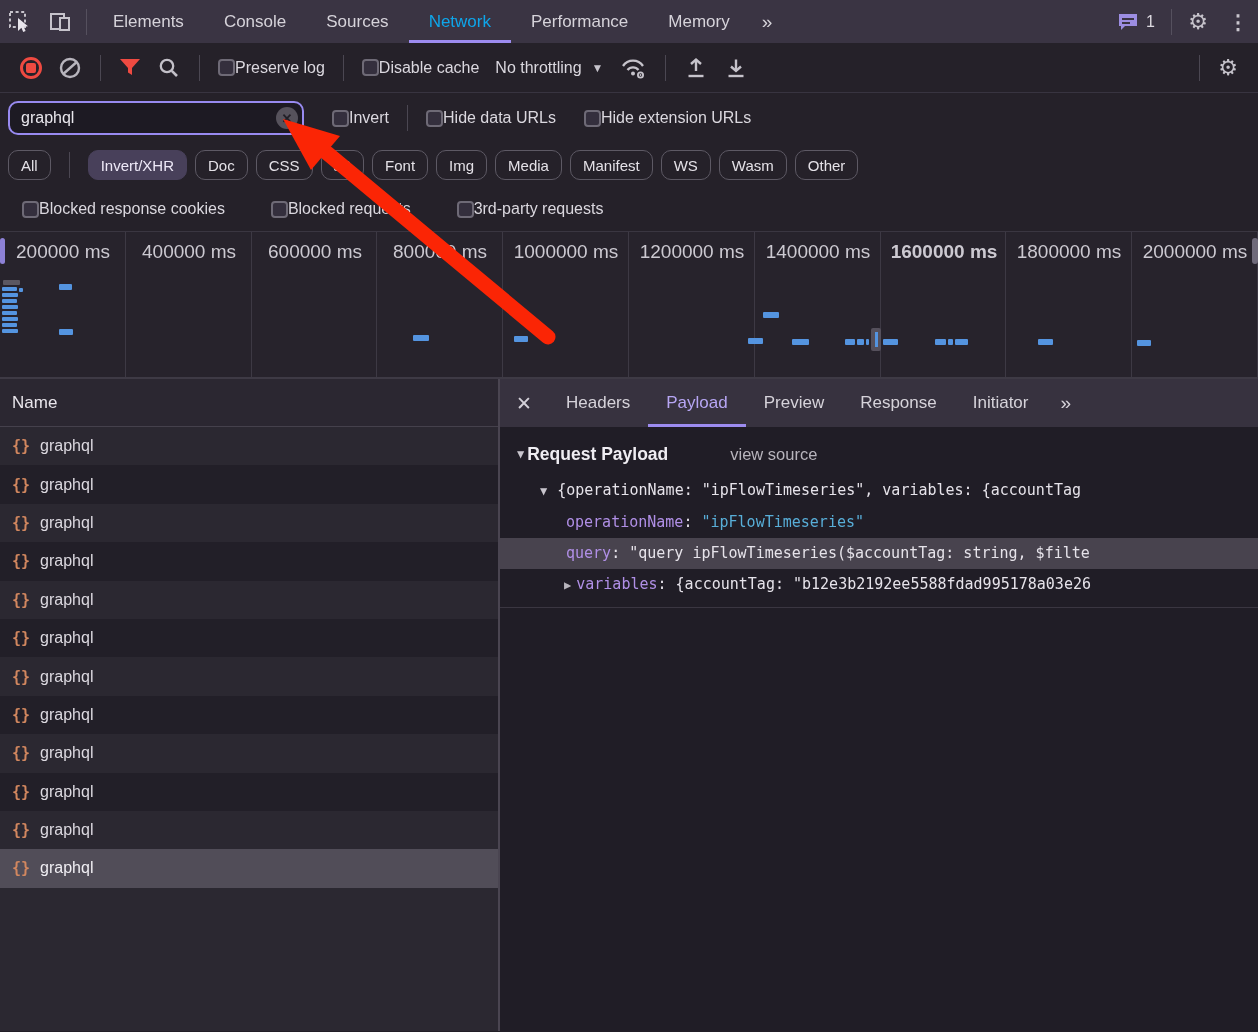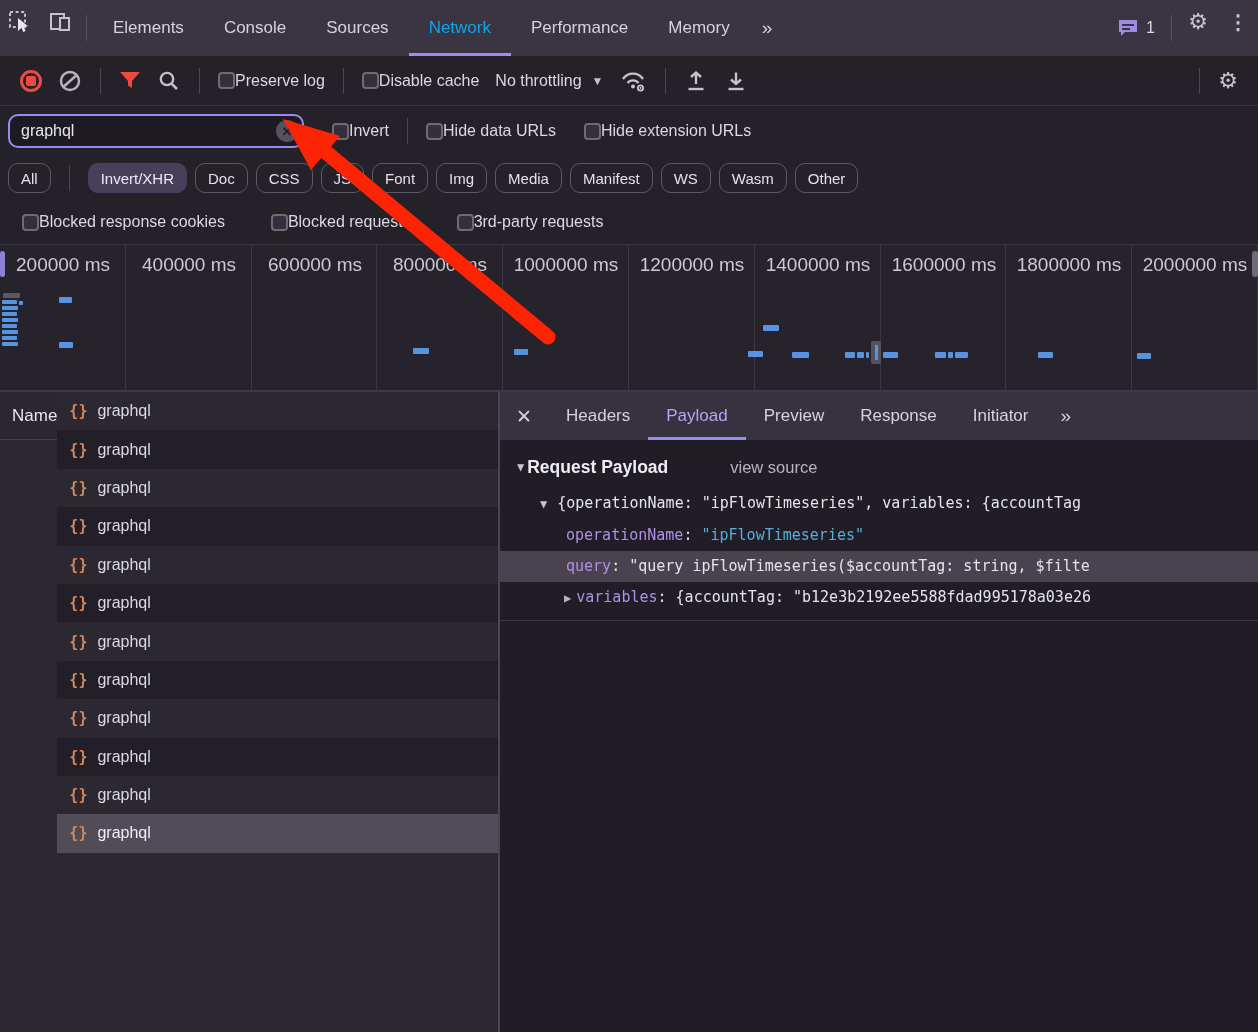--- a/index.html
+++ b/index.html
@@ -1,21 +1,21 @@
 <!DOCTYPE html>
 <html><head>
 <meta charset="utf-8">
 <style>
   html,body{margin:0;padding:0;background:#14121a;}
   *{box-sizing:border-box;}
   #app{position:relative;width:1258px;height:1032px;background:#211e26;overflow:hidden;
        font-family:"Liberation Sans",sans-serif;color:#d9d6dd;}
 
   
-  .tabbar{height:56px;background:#3a3443;display:flex;align-items:stretch;}
+  .tabbar{height:43px;background:#3a3443;display:flex;align-items:stretch;}
   .icon-btn{display:flex;align-items:center;justify-content:center;width:40px;height:44px;}
   .vsep-top{width:1px;height:26px;background:#55505e;align-self:center;margin:0 6px;}
   .tabs{display:flex;align-items:stretch;}
   .tab{display:flex;align-items:center;padding:0 20px;font-size:17px;color:#d6d3da;cursor:default;}
   .tab.selected{color:#0ea5e9;box-shadow:inset 0 -3px 0 #9d8cf0;}
   .tab-more{display:flex;align-items:center;padding:0 12px;font-size:19px;color:#d6d3da;}
   .tb-spacer{flex:1;}
   .badge-wrap{display:flex;align-items:center;gap:7px;padding:0 10px;}
   .badge-num{font-size:16px;color:#dcd9e0;}
   .dots{font-size:20px;color:#c9c6ce;font-weight:bold;letter-spacing:0;}
@@ -59,21 +59,21 @@
   .tl-div{position:absolute;top:0;bottom:0;width:1px;background:#3d3944;}
   .bar{position:absolute;background:#5494e0;border-radius:1px;}
   .bar.gray{background:#5b5761;}
   .tl-marker{position:absolute;background:#55505c;border-radius:2px;display:flex;align-items:center;justify-content:center;}
   .tl-marker i{display:block;width:3px;height:15px;background:#5494e0;}
   .tl-pill{position:absolute;background:#8d81d6;border-radius:4px;}
 
   
   .main{display:flex;height:652px;}
   .left{width:500px;flex:0 0 auto;background:#2b2831;border-right:2px solid #4a4551;
-        display:flex;}
+        display:flex;flex-direction:column;}
   .left-header{height:48px;display:flex;align-items:center;padding-left:12px;font-size:17px;
         color:#e8e5eb;background:#2b2731;border-bottom:1px solid #45414c;flex:0 0 auto;}
   .rows{flex:1;overflow:hidden;}
   .row{height:38.4px;display:flex;align-items:center;padding-left:12px;gap:10px;font-size:16px;color:#dcd9e0;}
   .row:nth-child(odd){background:#2b2831;}
   .row:nth-child(even){background:#221f28;}
   .row.selected{background:#514d58;color:#f0eef3;}
   .json-icon{font-family:"DejaVu Sans Mono",monospace;font-weight:bold;font-size:15px;color:#d2875f;letter-spacing:0;}
 
   .right{flex:1;display:flex;flex-direction:column;background:#201d26;overflow:hidden;}
@@ -278,21 +278,21 @@
       <div class="tl-label" style="left: 315px;">600000 ms</div>
       <div class="tl-div" style="left: 502px;"></div>
       <div class="tl-label" style="left: 440px;">800000 ms</div>
       <div class="tl-div" style="left: 628px;"></div>
       <div class="tl-label" style="left: 566px;">1000000 ms</div>
       <div class="tl-div" style="left: 754px;"></div>
       <div class="tl-label" style="left: 692px;">1200000 ms</div>
       <div class="tl-div" style="left: 880px;"></div>
       <div class="tl-label" style="left: 818px;">1400000 ms</div>
       <div class="tl-div" style="left: 1005px;"></div>
-      <div class="tl-label" style="left: 944px;">1600000 ms</div>
+      <div class="tl-label" style="left: 944px; font-weight: bold;">1600000 ms</div>
       <div class="tl-div" style="left: 1131px;"></div>
       <div class="tl-label" style="left: 1069px;">1800000 ms</div>
       <div class="tl-div" style="left: 1257px;"></div>
       <div class="tl-label" style="left: 1195px;">2000000 ms</div>
       <div class="bar gray" style="left: 3px; top: 48px; width: 17px; height: 5px;"></div>
       <div class="bar" style="left: 2px; top: 55px; width: 15px; height: 4px;"></div>
       <div class="bar" style="left: 19px; top: 56px; width: 4px; height: 4px;"></div>
       <div class="bar" style="left: 2px; top: 61px; width: 16px; height: 4px;"></div>
       <div class="bar" style="left: 2px; top: 67px; width: 15px; height: 4px;"></div>
       <div class="bar" style="left: 2px; top: 73px; width: 16px; height: 4px;"></div>

